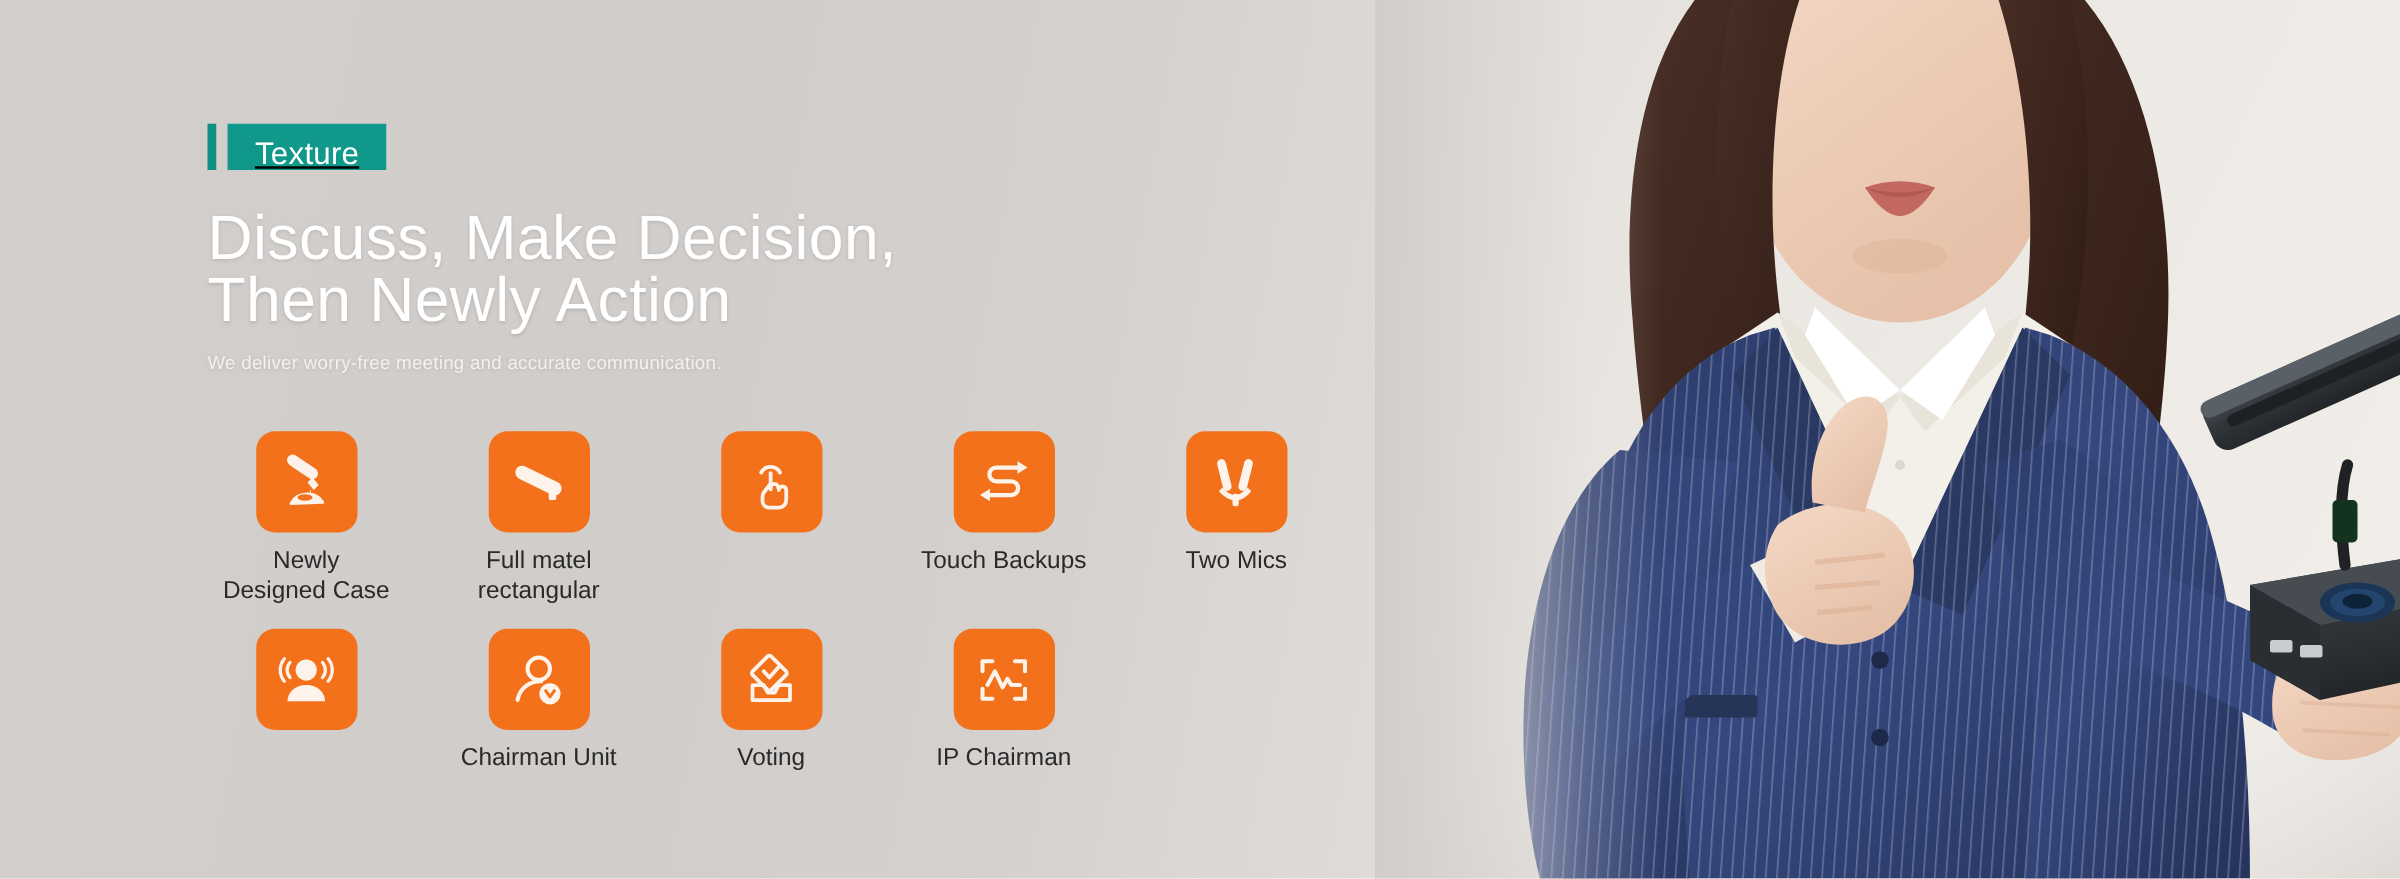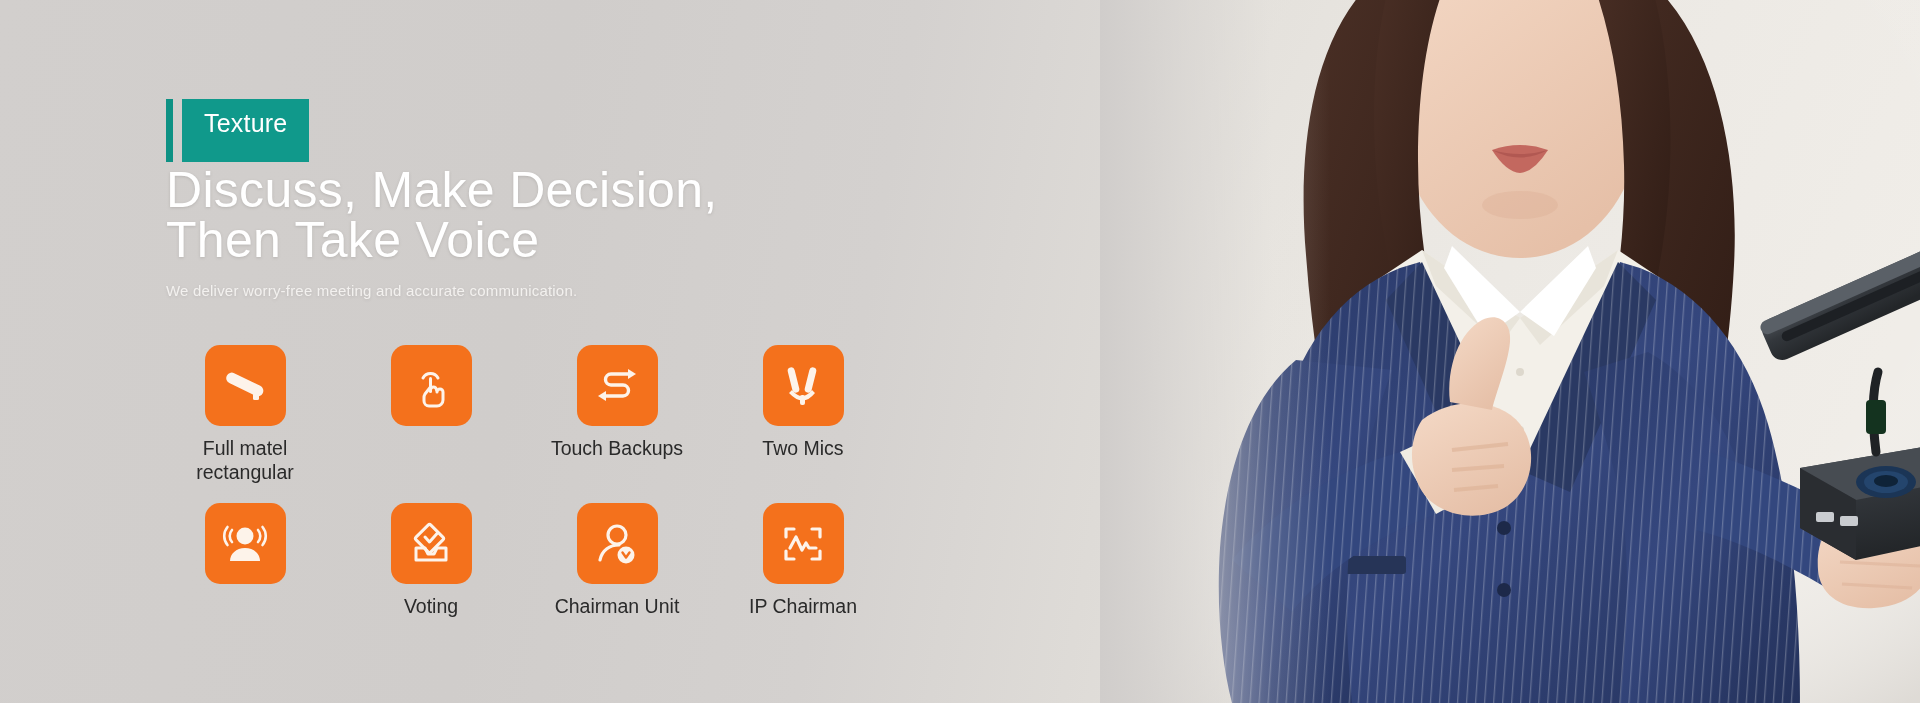--- a/index.html
+++ b/index.html
@@ -57,21 +57,22 @@
     padding: 0 0 0 166px;
   }
 
   
   .eyebrow-wrap {
     position: absolute;
     left: 166px;
     top: 99px;
     display: flex;
     align-items: stretch;
-    height: 63px;
+    height: 37px;
+    text-decoration: underline;
   }
   .eyebrow-bar {
     width: 7px;
     background: #0e9184;
     margin-right: 9px;
   }
   .eyebrow-chip {
     background: #10998b;
     color: #ffffff;
     font-size: 25px;
@@ -297,29 +298,44 @@
 
   <div id="content">
 
     <div class="eyebrow-wrap">
       <div class="eyebrow-bar"></div>
       <div class="eyebrow-chip">Texture</div>
     </div>
 
     <h1 class="headline">
       <span>Discuss, Make Decision,</span>
-      <span>Then Take Voice</span>
+      <span>Then Newly Action</span>
     </h1>
 
     <p class="subhead">We deliver worry-free meeting and accurate communication.</p>
 
     <div id="features">
 
       <div class="feature-row row-1">
 
+        <div class="feature">
+          <div class="tile">
+            <svg width="50" height="50" viewBox="0 0 50 50" aria-hidden="true">
+              <g fill="#fdf3ea">
+                <rect x="8" y="8" width="28" height="9" rx="4.5" transform="rotate(34 22 12.5)"></rect>
+                <path d="M30 21 l5 6 -4 4 -5 -6 z"></path>
+                <path d="M28 30 q2 4 -1 6 l-4 2 5 2 z"></path>
+                <path d="M12 41 q4 -8 14 -8 q9 0 13 7 q1 2 -1 2 l-25 1 q-2 0 -1 -2 z"></path>
+                <ellipse cx="24" cy="37" rx="6" ry="2.6" fill="#f4711c"></ellipse>
+              </g>
+            </svg>
+          </div>
+          <div class="feature-label">Newly
+Designed Case</div>
+        </div>
 
         <div class="feature">
           <div class="tile">
             <svg width="50" height="50" viewBox="0 0 50 50" aria-hidden="true">
               <g fill="#fdf3ea">
                 <rect x="5" y="18" width="40" height="11" rx="5.5" transform="rotate(26 25 23)"></rect>
                 <rect x="33" y="32" width="6" height="7" rx="1.5"></rect>
               </g>
             </svg>
           </div>
@@ -384,44 +400,44 @@
                 <path d="M38 11 a9 9 0 0 1 0 12"></path>
                 <path d="M42.5 8 a14 14 0 0 1 0 18"></path>
               </g>
             </svg>
           </div>
         </div>
 
         <div class="feature">
           <div class="tile">
             <svg width="50" height="50" viewBox="0 0 50 50" aria-hidden="true">
+              <g fill="none" stroke="#fdf3ea" stroke-width="3.2" stroke-linecap="round">
+                <circle cx="25" cy="16" r="9"></circle>
+                <path d="M8 41 c2 -10 10 -15 19 -15"></path>
+              </g>
+              <g>
+                <circle cx="34" cy="36" r="8.5" fill="#fdf3ea"></circle>
+                <path d="M30.5 33.5 l3.5 5 3.5 -5" fill="none" stroke="#f4711c" stroke-width="2.4" stroke-linecap="round" stroke-linejoin="round"></path>
+              </g>
+            </svg>
+          </div>
+          <div class="feature-label">Chairman Unit</div>
+        </div>
+
+        <div class="feature">
+          <div class="tile">
+            <svg width="50" height="50" viewBox="0 0 50 50" aria-hidden="true">
               <g fill="none" stroke="#fdf3ea" stroke-width="3" stroke-linejoin="round" stroke-linecap="round">
                 <rect x="13" y="9" width="21" height="21" rx="2" transform="rotate(45 23.5 19.5)"></rect>
                 <path d="M19 18 l4.5 5 8 -9"></path>
                 <path d="M10 29 h9 l3 6 h6 l3 -6 h9 v12 H10 z"></path>
               </g>
             </svg>
           </div>
           <div class="feature-label">Voting</div>
-        </div>
-
-        <div class="feature">
-          <div class="tile">
-            <svg width="50" height="50" viewBox="0 0 50 50" aria-hidden="true">
-              <g fill="none" stroke="#fdf3ea" stroke-width="3.2" stroke-linecap="round">
-                <circle cx="25" cy="16" r="9"></circle>
-                <path d="M8 41 c2 -10 10 -15 19 -15"></path>
-              </g>
-              <g>
-                <circle cx="34" cy="36" r="8.5" fill="#fdf3ea"></circle>
-                <path d="M30.5 33.5 l3.5 5 3.5 -5" fill="none" stroke="#f4711c" stroke-width="2.4" stroke-linecap="round" stroke-linejoin="round"></path>
-              </g>
-            </svg>
-          </div>
-          <div class="feature-label">Chairman Unit</div>
         </div>
 
 
         <div class="feature">
           <div class="tile">
             <svg width="50" height="50" viewBox="0 0 50 50" aria-hidden="true">
               <g fill="none" stroke="#fdf3ea" stroke-width="3.2" stroke-linecap="round" stroke-linejoin="round">
                 <path d="M8 18 V10 h8"></path>
                 <path d="M42 18 V10 h-8"></path>
                 <path d="M8 32 v8 h8"></path>

